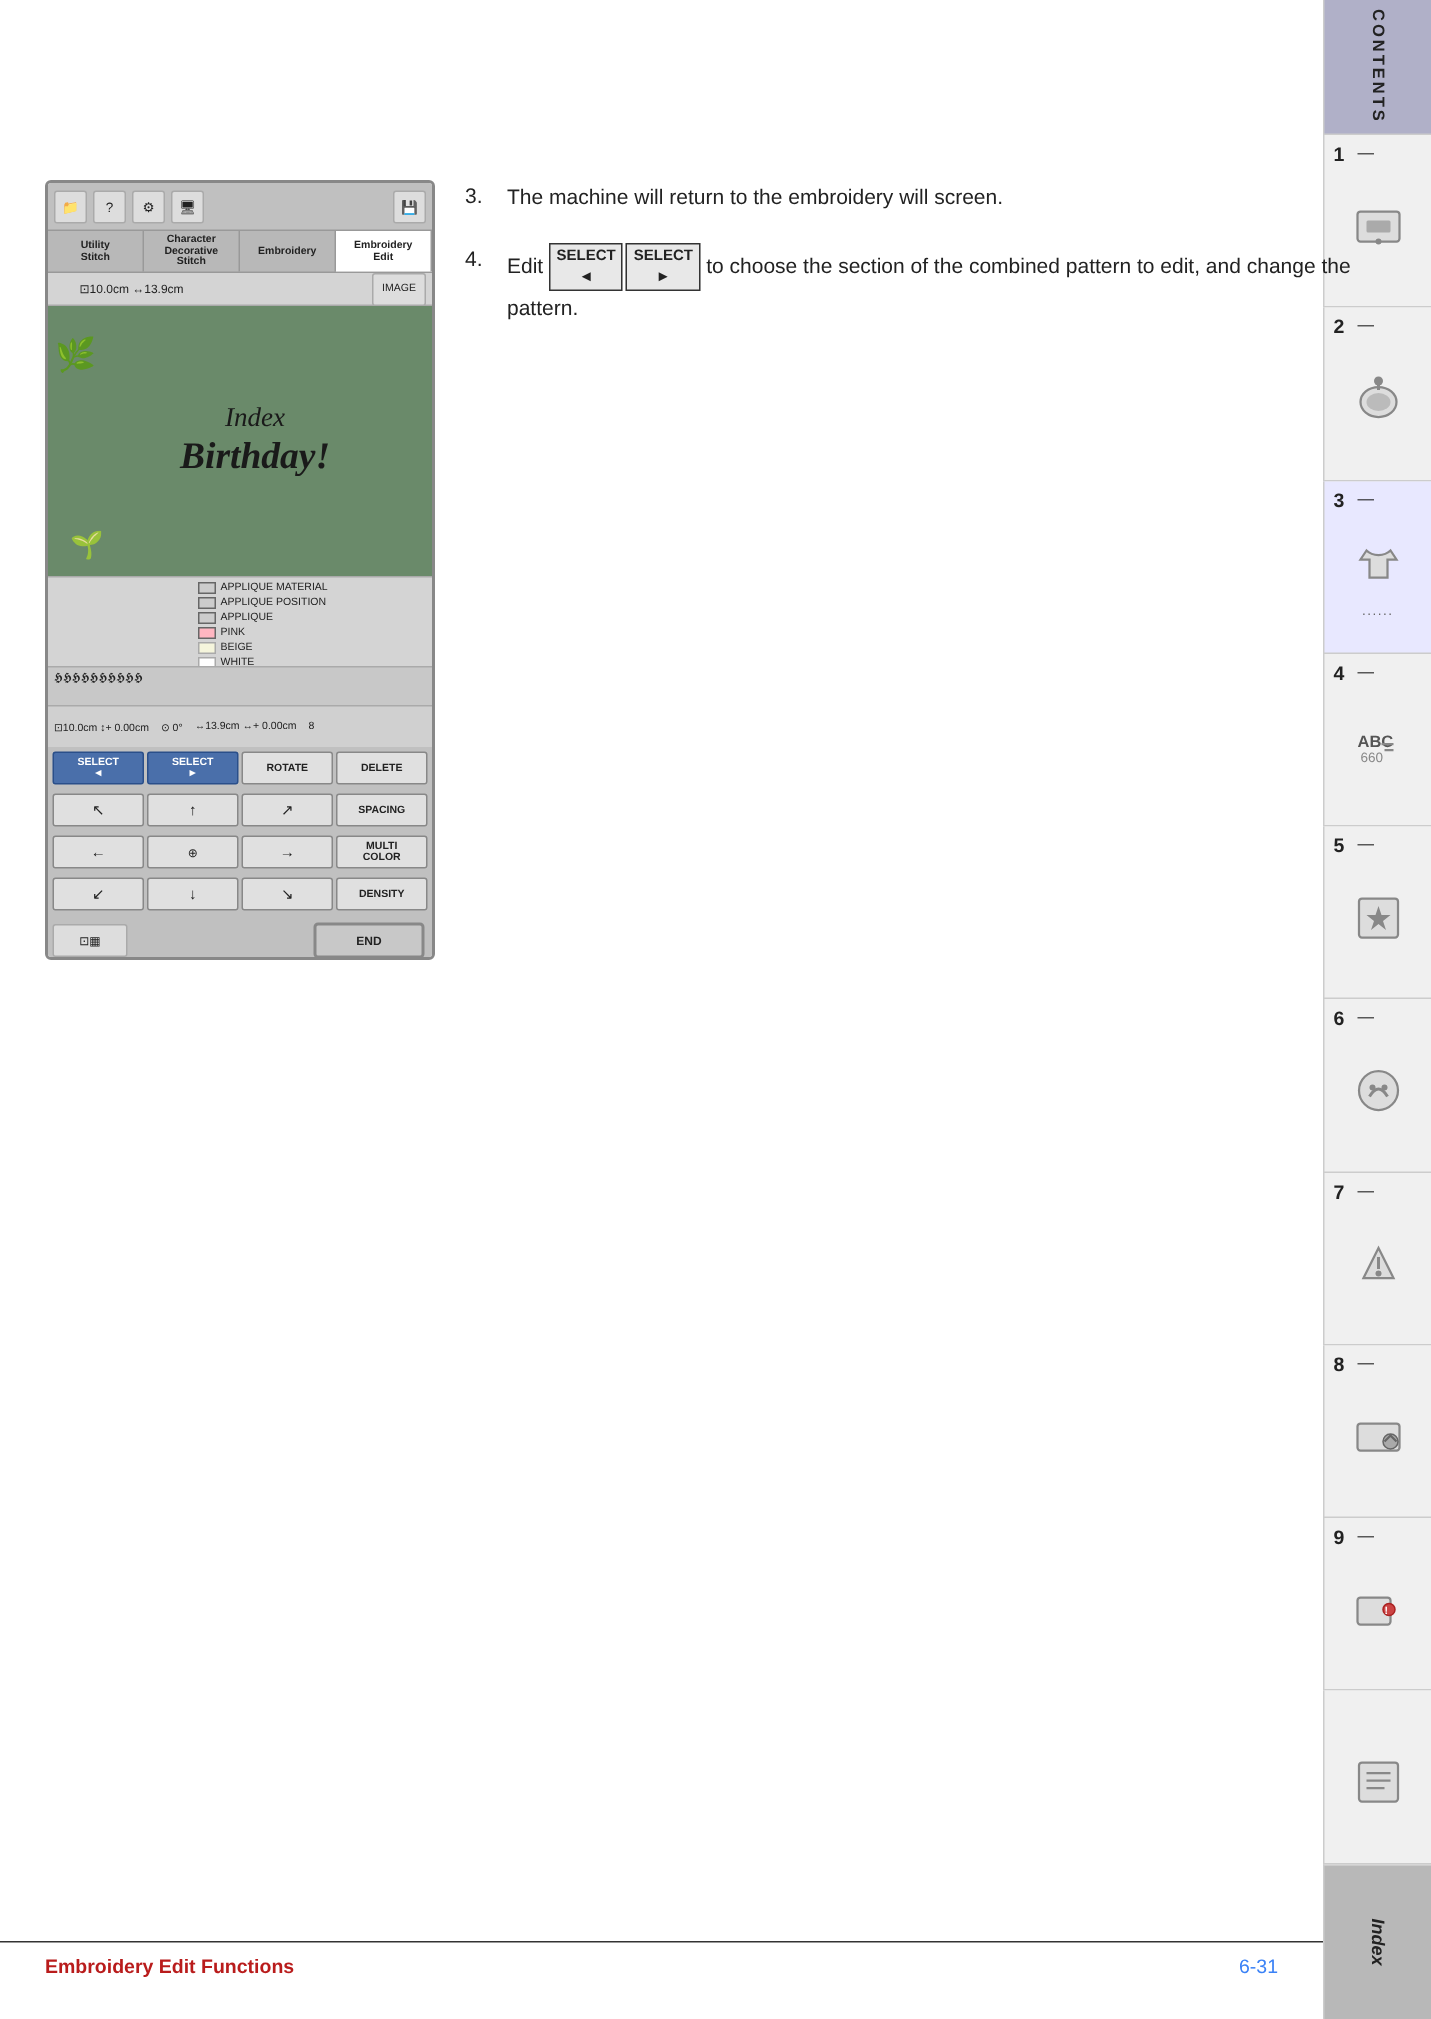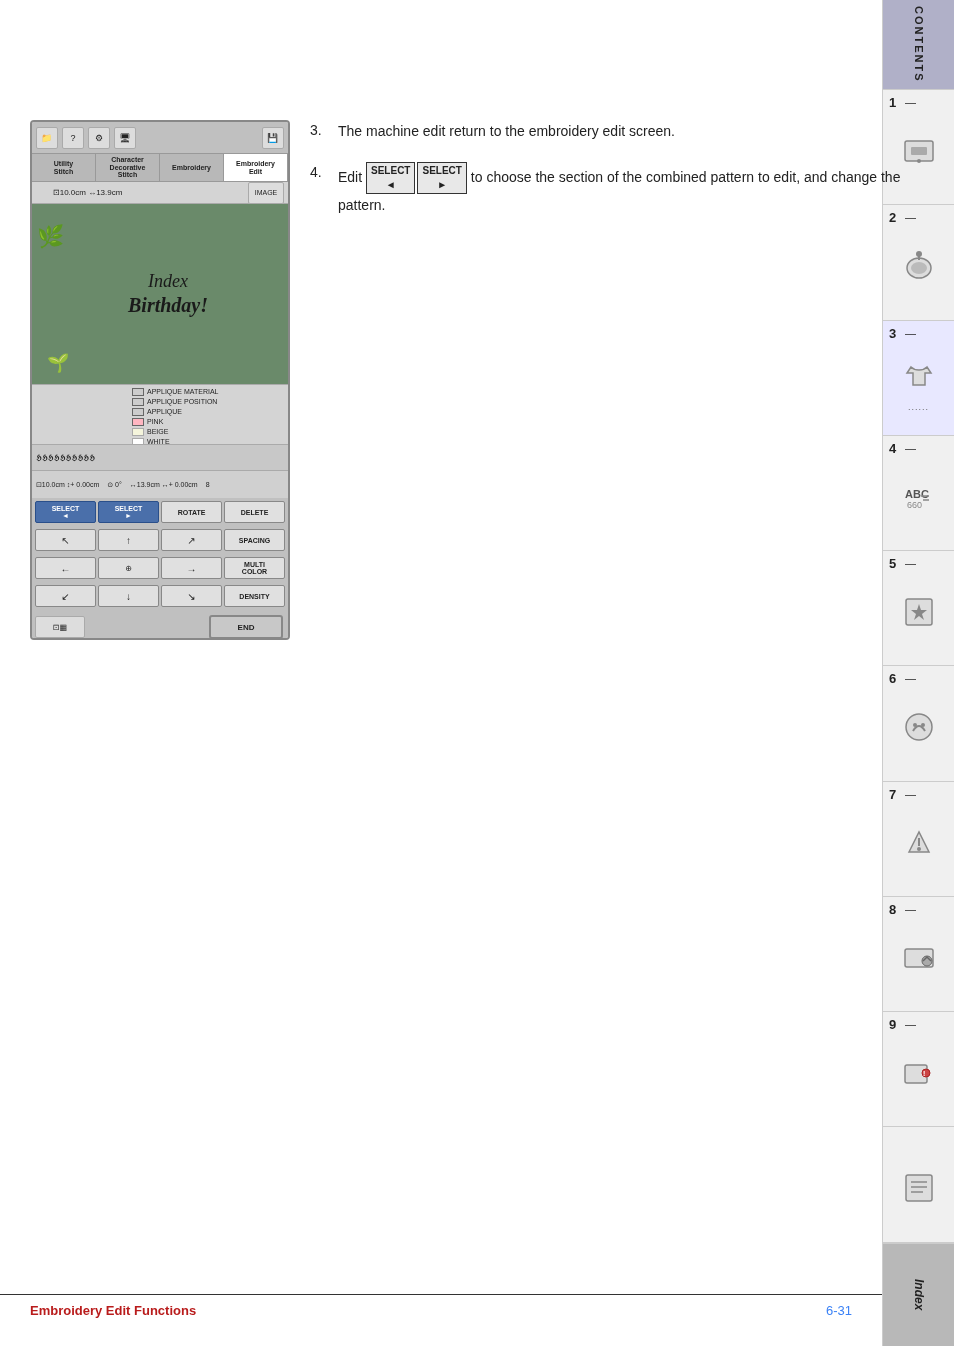--- a/index.html
+++ b/index.html
@@ -119,21 +119,21 @@
       text-align: center;
       line-height: 1.2;
     }
 
     .happy-birthday-text .line1 {
       font-size: 18px;
       font-style: italic;
     }
 
     .happy-birthday-text .line2 {
-      font-size: 20px;
+      font-size: 25px;
       font-weight: bold;
       font-style: italic;
     }
 
     .color-list-area {
       background: #d4d4d4;
       height: 60px;
       font-size: 7px;
       padding: 2px 2px 2px 100px;
       border-top: 1px solid #aaa;
@@ -152,21 +152,20 @@
       width: 12px;
       height: 8px;
       border: 1px solid #666;
       display: inline-block;
     }
 
     .panel-controls-top {
       background: #c8c8c8;
       height: 26px;
       display: flex;
-      align-items: center;
       padding: 2px 4px;
       gap: 2px;
       border-top: 1px solid #aaa;
       font-size: 7px;
     }
 
     .panel-stats {
       background: #d0d0d0;
       height: 28px;
       display: flex;
@@ -634,21 +633,21 @@
     <div class="panel-icon-btn" style="width:50px; height:22px; font-size:8px;">⊡▦</div>
     <div style="flex:1;"></div>
     <div class="panel-end-btn" style="width:74px;">END</div>
   </div>
 </div>
 
 <div class="instructions">
 
   <div class="instruction-item">
     <span class="instruction-number">3.</span>
-    <span class="instruction-text">The machine edit return to the embroidery edit screen.</span>
+    <span class="instruction-text">The machine will return to the embroidery will screen.</span>
   </div>
 
   <div class="instruction-item">
     <span class="instruction-number">4.</span>
     <span class="instruction-text">
       <span>Edit</span>
       <span class="inline-btn-group">
         <span class="inline-btn">SELECT<br>◄</span>
         <span class="inline-btn">SELECT<br>►</span>
       </span>

